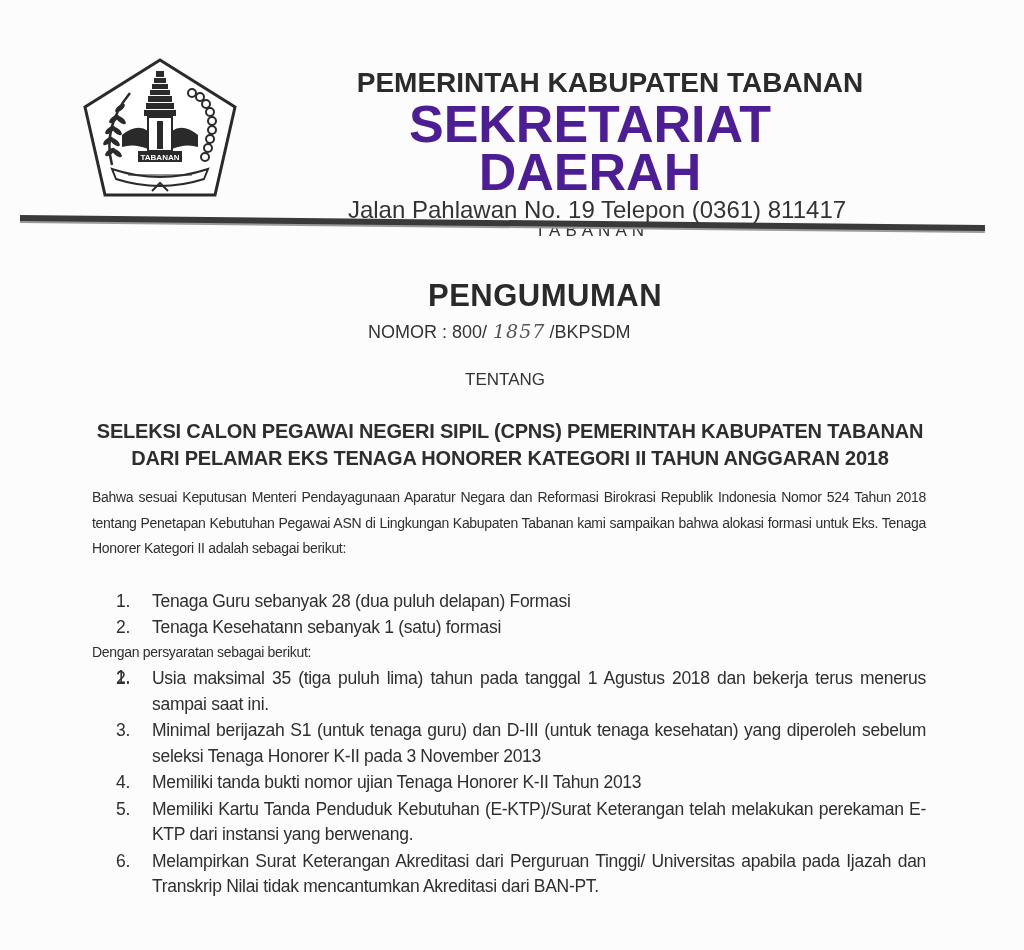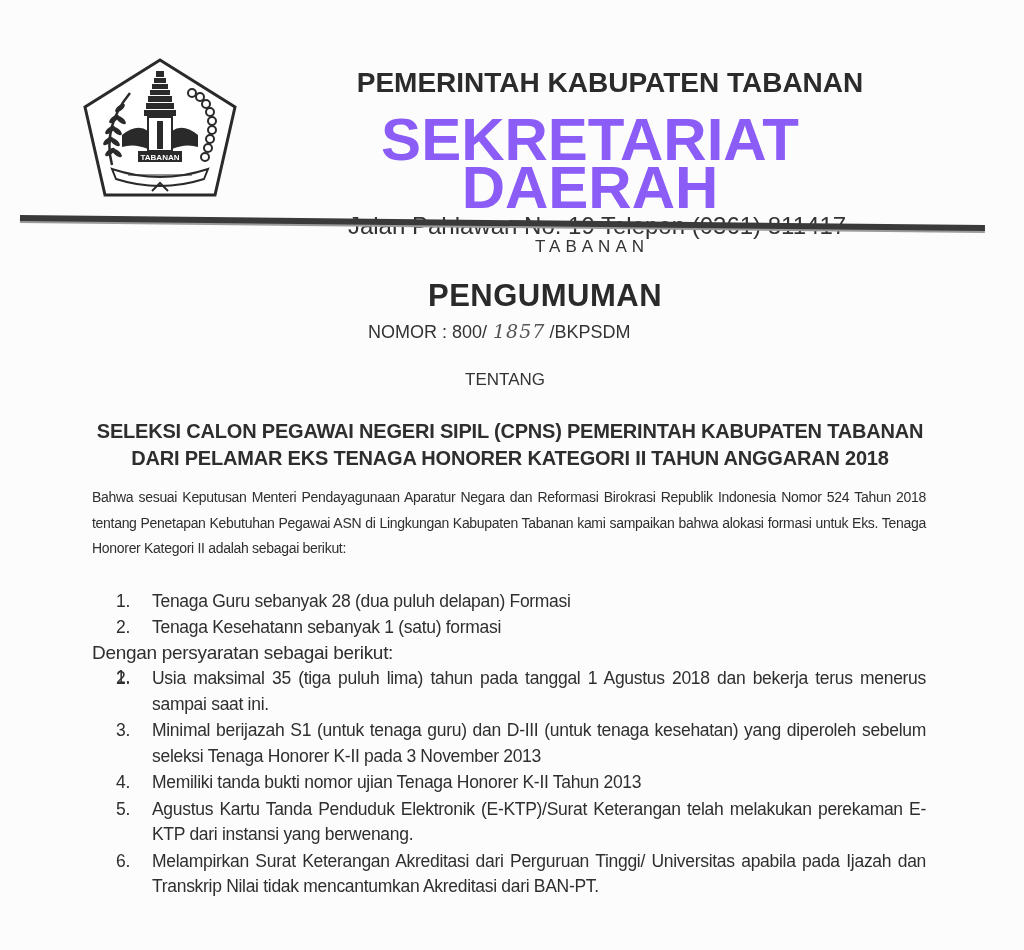--- a/index.html
+++ b/index.html
@@ -36,24 +36,24 @@
     .kop-line1 {
       font-weight: bold;
       font-size: 28px;
       letter-spacing: 0px;
       color: #2b2b2b;
       line-height: 30px;
       margin-left: 20px;
     }
     .kop-line2 {
       font-weight: bold;
-      font-size: 60px;
-      color: #8b5cf6;
+      font-size: 52px;
+      color: #4c1d95;
       line-height: 48px;
-      margin-top: 18px;
+      margin-top: 2px;
       margin-left: -20px;
     }
     .kop-line3 {
       font-size: 24px;
       color: #333;
       line-height: 22px;
       margin-top: 3px;
       margin-left: -6px;
     }
     .kop-line4 {
@@ -146,21 +146,21 @@
       margin-bottom: 0;
     }
     .list li .num {
       position: absolute;
       left: 24px; top: 0;
     }
     .list-formasi { top: 589px; }
     .syarat-label {
       position: absolute;
       left: 92px; top: 640px;
-      font-size: 19px;
+      font-size: 14px;
       line-height: 25.5px;
       color: #2f2f2f;
       letter-spacing: -0.3px;
     }
     .list-syarat { top: 665px; }
     .list-syarat li { margin-bottom: 1px; }
   </style>
 </head>
 <body>
 
@@ -271,21 +271,21 @@
     <li>
       <span class="num">3.</span>
       <span>Minimal berijazah S1 (untuk tenaga guru)  dan D-III (untuk tenaga kesehatan) yang diperoleh sebelum seleksi Tenaga Honorer K-II pada 3 November 2013</span>
     </li>
     <li>
       <span class="num">4.</span>
       <span>Memiliki tanda bukti nomor ujian Tenaga Honorer K-II Tahun 2013</span>
     </li>
     <li>
       <span class="num">5.</span>
-      <span>Agustus Kartu Tanda Penduduk Elektronik (E-KTP)/Surat Keterangan telah melakukan perekaman E-KTP dari instansi yang berwenang.</span>
+      <span>Memiliki Kartu Tanda Penduduk Kebutuhan (E-KTP)/Surat Keterangan telah melakukan perekaman E-KTP dari instansi yang berwenang.</span>
     </li>
     <li>
       <span class="num">6.</span>
       <span>Melampirkan Surat Keterangan Akreditasi dari Perguruan Tinggi/ Universitas apabila pada Ijazah dan Transkrip Nilai tidak mencantumkan Akreditasi dari BAN-PT.</span>
     </li>
   </ul>
 
 </div>
 
 </body></html>

